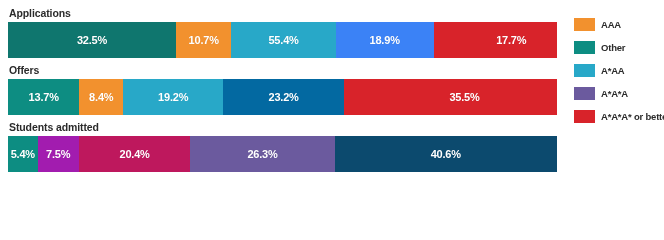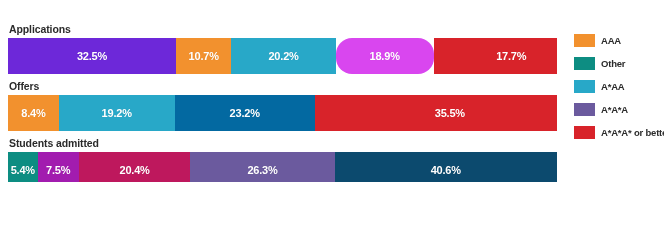--- a/index.html
+++ b/index.html
@@ -10,21 +10,21 @@
   body {
     width: 664px;
     height: 182px;
     font-family: "Liberation Sans", sans-serif;
     overflow: hidden;
     position: relative;
   }
   #chart-root {
     position: absolute;
     left: 0;
-    top: 16px;
+    top: 0;
     width: 664px;
     height: 182px;
   }
   .plot-area {
     position: absolute;
     left: 8px;
     top: 6px;
     width: 550px;
     height: 172px;
   }
@@ -92,41 +92,44 @@
 </head>
 <body>
 
 <div id="chart-root">
 
   <div class="plot-area">
 
     <div class="bar-group">
       <div class="bar-title">Applications</div>
       <div class="bar-track">
-        <div class="bar-seg" style="flex: 32.5 0 0px; background: #6d28d9;">
+        <div class="bar-seg" style="flex: 32.5 0 0px; background: #0f766e;">
           <span class="seg-label">32.5%</span>
         </div>
         <div class="bar-seg" style="flex: 10.7 0 0px; background: rgb(242, 145, 46);">
           <span class="seg-label">10.7%</span>
         </div>
         <div class="bar-seg" style="flex: 20.2 0 0px; background: rgb(40, 168, 200);">
-          <span class="seg-label">20.2%</span>
+          <span class="seg-label">55.4%</span>
         </div>
-        <div class="bar-seg" style="flex: 18.9 0 0px; background: #d946ef; border-radius: 16px;">
+        <div class="bar-seg" style="flex: 18.9 0 0px; background: #3b82f6;">
           <span class="seg-label">18.9%</span>
         </div>
         <div class="bar-seg" style="flex: 17.7 0 0px; background: rgb(216, 35, 42); padding-left: 32px;">
           <span class="seg-label">17.7%</span>
         </div>
       </div>
     </div>
 
     <div class="bar-group">
       <div class="bar-title">Offers</div>
       <div class="bar-track">
+        <div class="bar-seg" style="flex: 13.7 0 0px; background: rgb(13, 141, 130);">
+          <span class="seg-label">13.7%</span>
+        </div>
         <div class="bar-seg" style="flex: 8.4 0 0px; background: rgb(242, 145, 46);">
           <span class="seg-label">8.4%</span>
         </div>
         <div class="bar-seg" style="flex: 19.2 0 0px; background: rgb(40, 168, 200);">
           <span class="seg-label">19.2%</span>
         </div>
         <div class="bar-seg" style="flex: 23.2 0 0px; background: #0369a1;">
           <span class="seg-label">23.2%</span>
         </div>
         <div class="bar-seg" style="flex: 35.5 0 0px; background: rgb(216, 35, 42); padding-left: 28px;">

